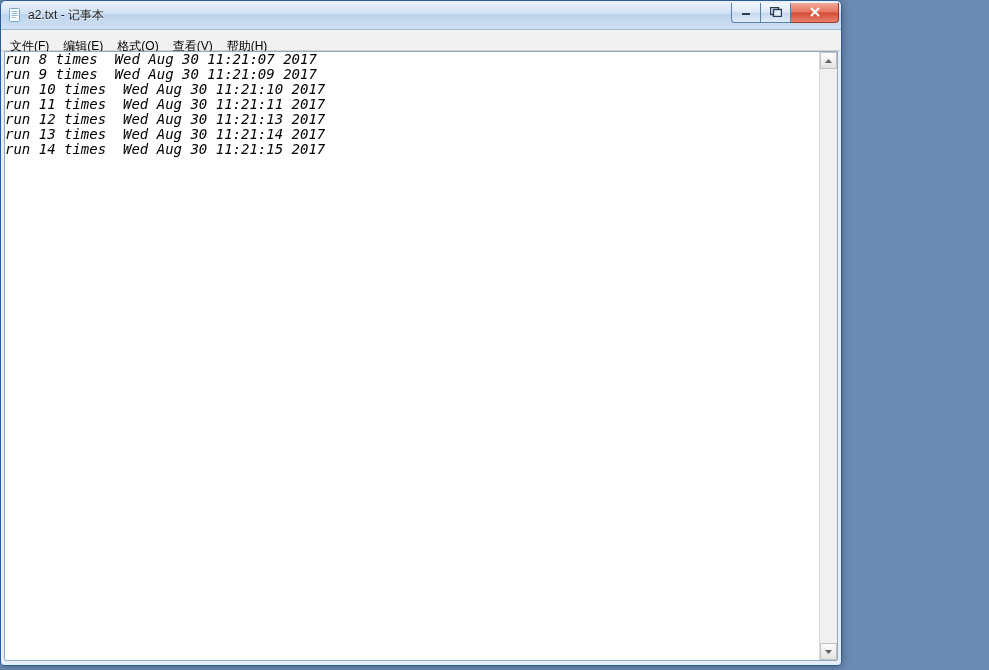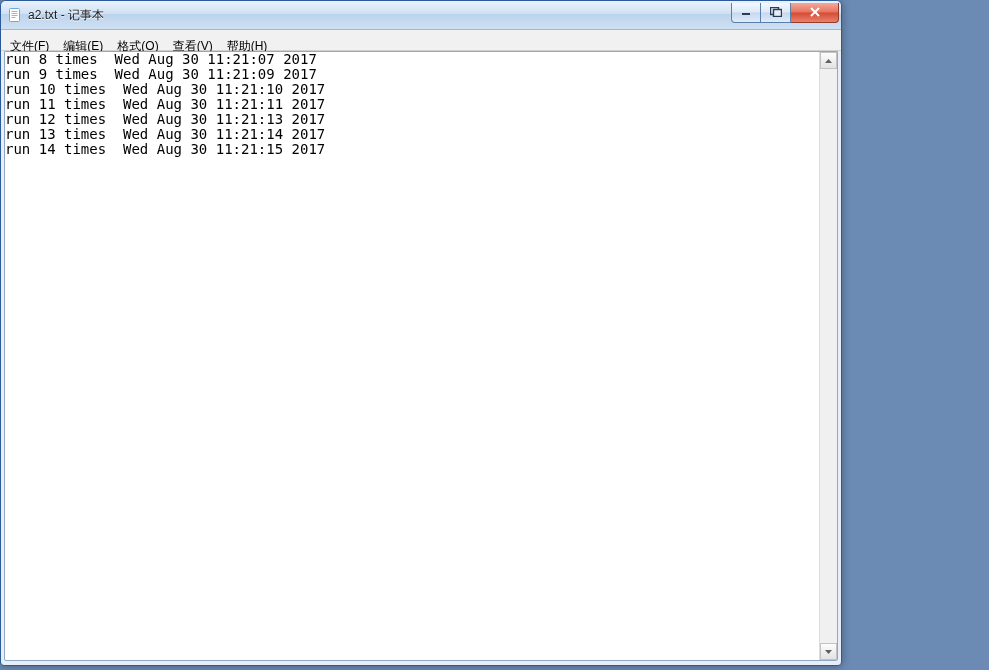--- a/index.html
+++ b/index.html
@@ -102,20 +102,21 @@
     margin-top: 12px;
   }
   .client-border {
     flex: 1;
     margin: 0 3px 4px 3px;
     border: 1px solid #8fa8c8;
     background: #fff;
     box-sizing: border-box;
     display: flex;
     border-radius: 0 0 2px 2px;
+    font-style: italic;
   }
   .text-area {
     flex: 1;
     font-family: "NSimSun", "SimSun", "Consolas", monospace;
     font-size: 14px;
     line-height: 15px;
     white-space: pre;
     padding: 0 0 0 0;
     color: #000;
     overflow: hidden;

